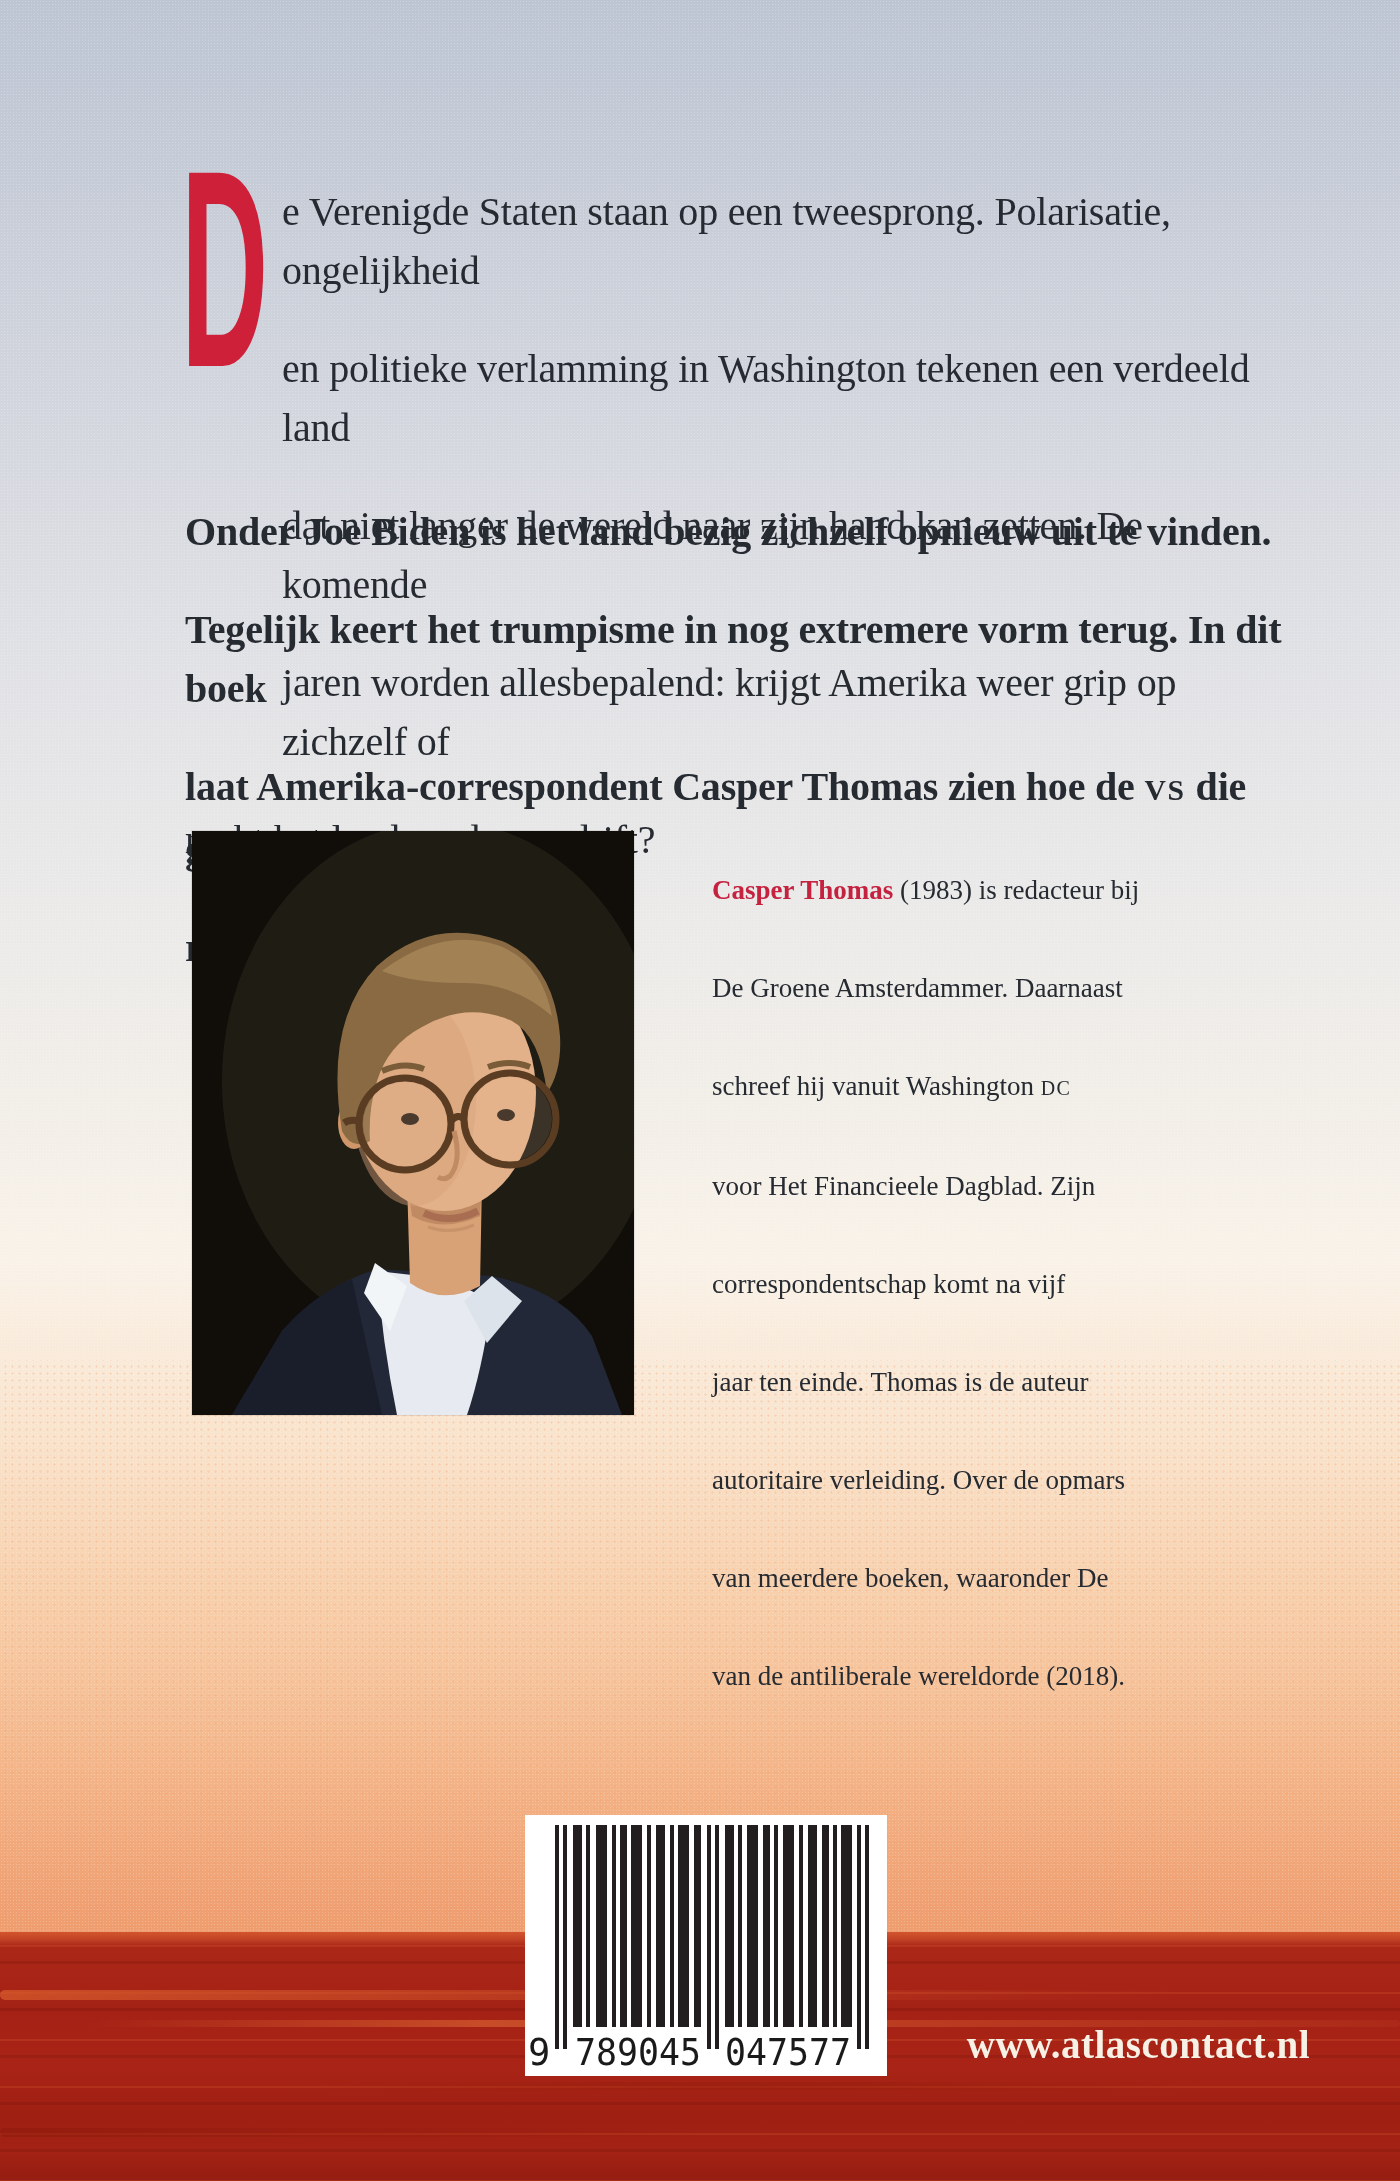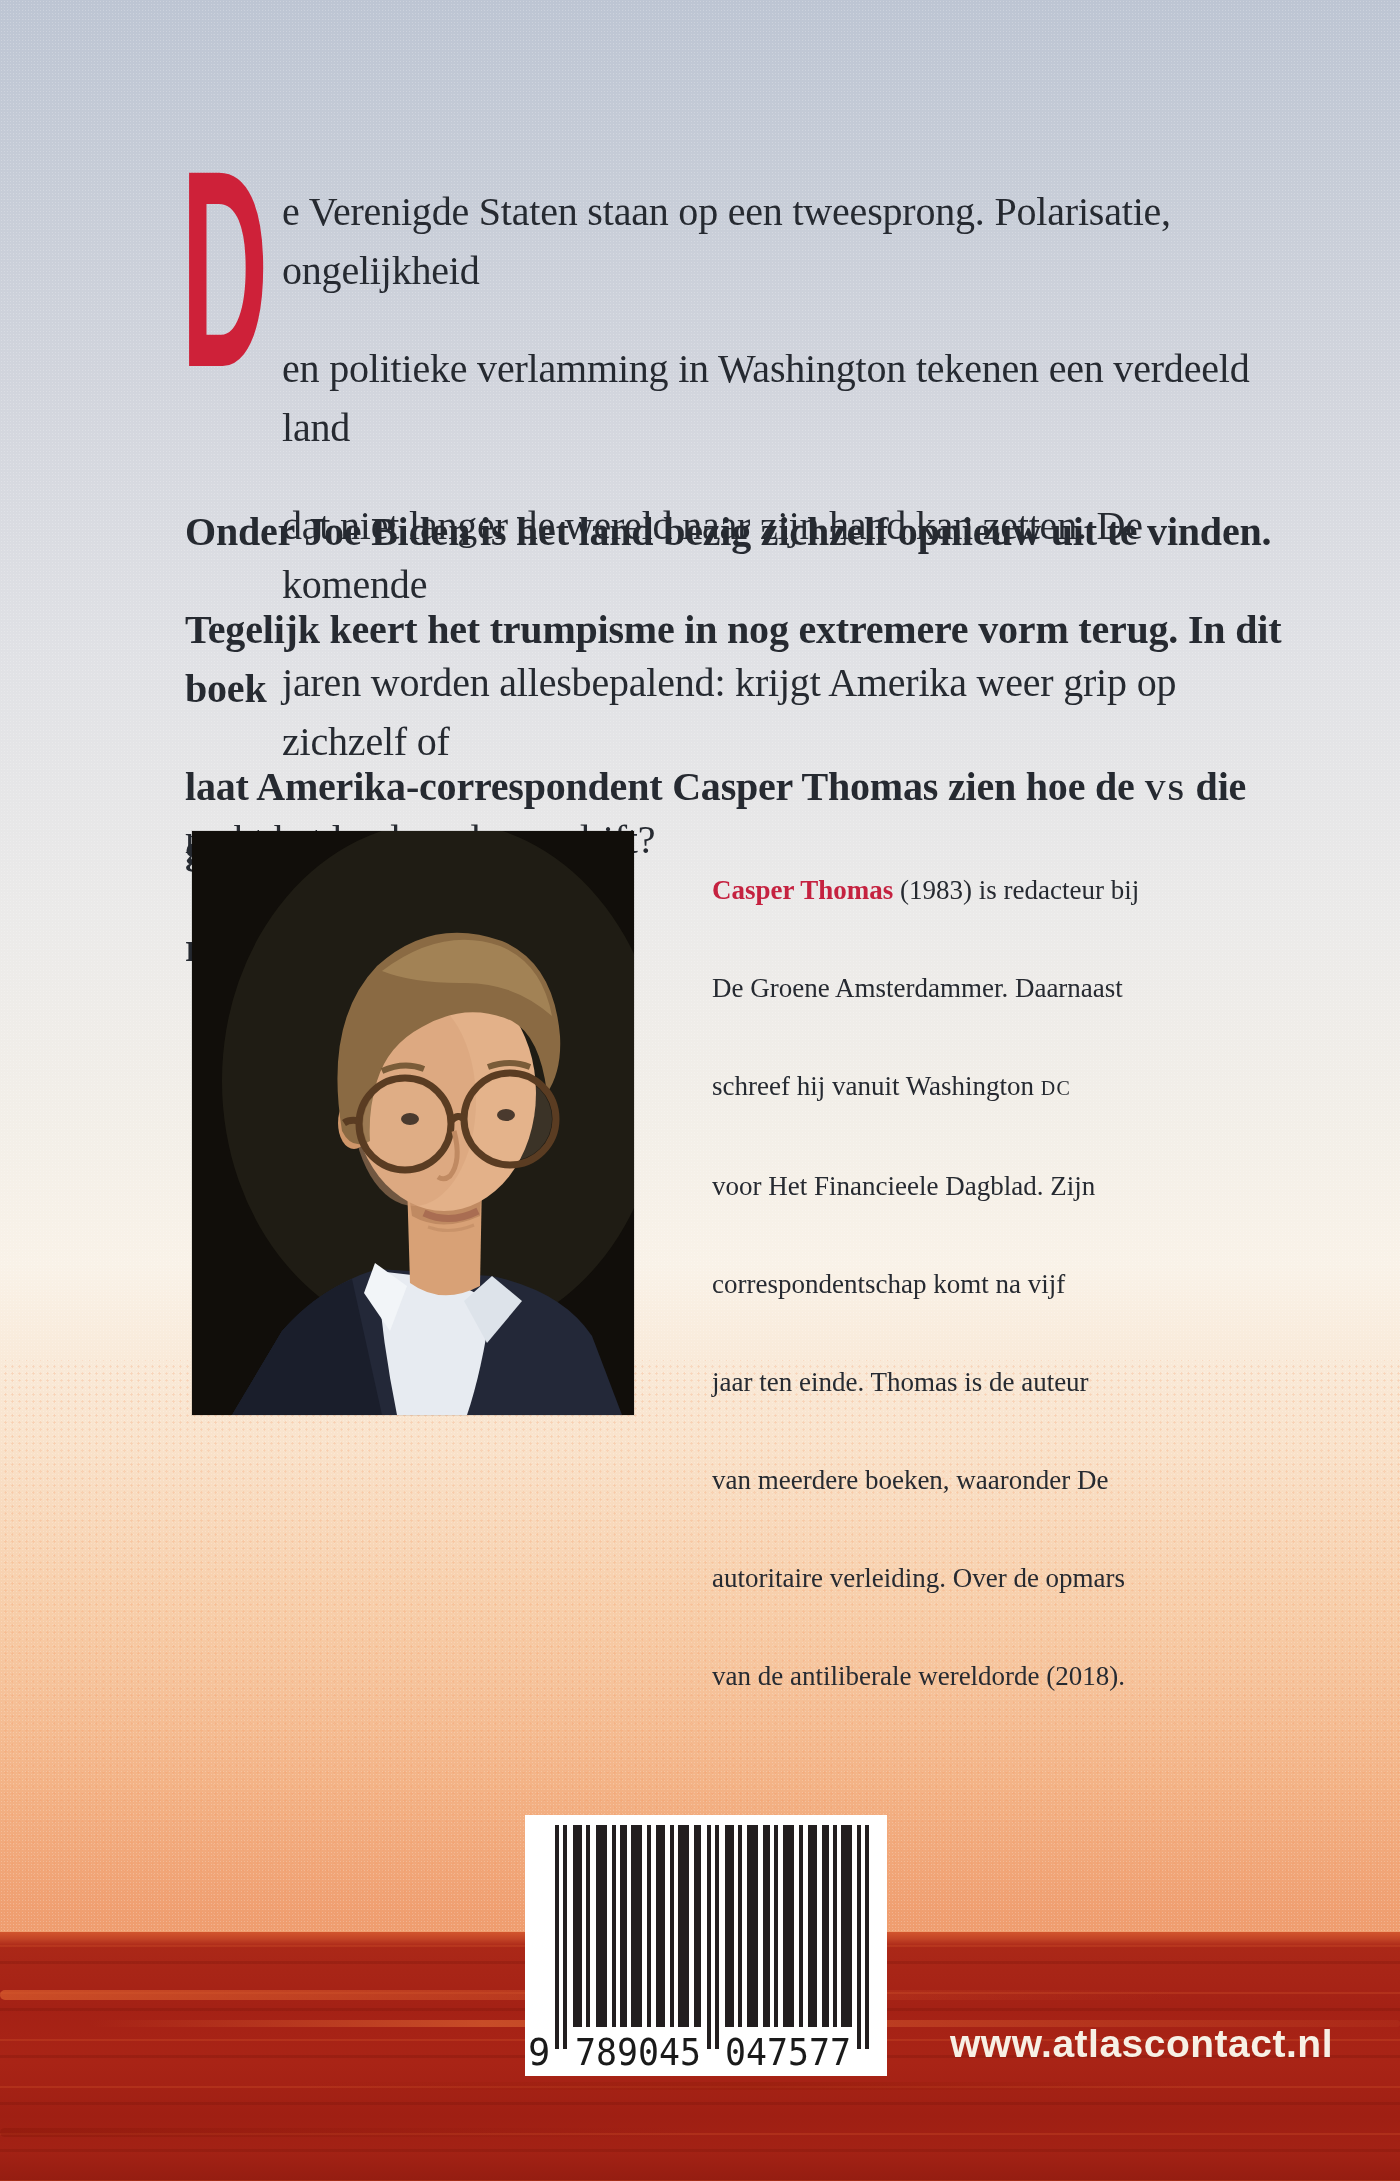--- a/index.html
+++ b/index.html
@@ -91,22 +91,22 @@
   .ps3{left:300px;top:150px;width:900px;background:linear-gradient(90deg,transparent,rgba(150,30,12,.55),transparent);height:8px;}
   .ps4{left:0;top:196px;width:700px;background:linear-gradient(90deg,rgba(139,24,10,.5),transparent);height:9px;}
 
   
   .barcode{position:absolute;left:525px;top:1815px;width:362px;height:261px;background:#ffffff;}
   .barcode svg{display:block;width:100%;height:100%;}
 
   
   .website{
     position:absolute;left:950px;top:2022px;width:360px;
-    text-align:left;color:#f7f0e5;
-    font-family:Liberation Sans, sans-serif;font-weight:bold;
+    text-align:right;color:#f7f0e5;
+    font-family:Liberation Serif, serif;font-weight:bold;
     font-size:39px;letter-spacing:.5px;
   }
 </style>
 </head>
 <body>
 
 <div class="page">
 
   <div class="grain"></div>
   <div class="grain-strong"></div>
@@ -174,22 +174,22 @@
       </svg>
     </figure>
 
     <section class="bio">
         <div class="line"><span class="seg-red">Casper Thomas</span><span class="seg-n"> (1983) is redacteur bij</span></div>
         <div class="line"><span class="seg-i">De Groene Amsterdammer.</span><span class="seg-n"> Daarnaast</span></div>
         <div class="line"><span class="seg-n">schreef hij vanuit Washington </span><span class="seg-sc">dc</span></div>
         <div class="line"><span class="seg-n">voor </span><span class="seg-i">Het Financieele Dagblad.</span><span class="seg-n"> Zijn</span></div>
         <div class="line"><span class="seg-n">correspondentschap komt na vijf</span></div>
         <div class="line"><span class="seg-n">jaar ten einde. Thomas is de auteur</span></div>
+        <div class="line"><span class="seg-i">autoritaire verleiding. Over de opmars</span></div>
         <div class="line"><span class="seg-n">van meerdere boeken, waaronder </span><span class="seg-i">De</span></div>
-        <div class="line"><span class="seg-i">autoritaire verleiding. Over de opmars</span></div>
         <div class="line"><span class="seg-i">van de antiliberale wereldorde</span><span class="seg-n"> (2018).</span></div>
       </section>
 
     <div class="redband">
       <div class="streaks"></div>
       <div class="paint-streak ps1"></div>
       <div class="paint-streak ps2"></div>
       <div class="paint-streak ps3"></div>
       <div class="paint-streak ps4"></div>
     </div>

